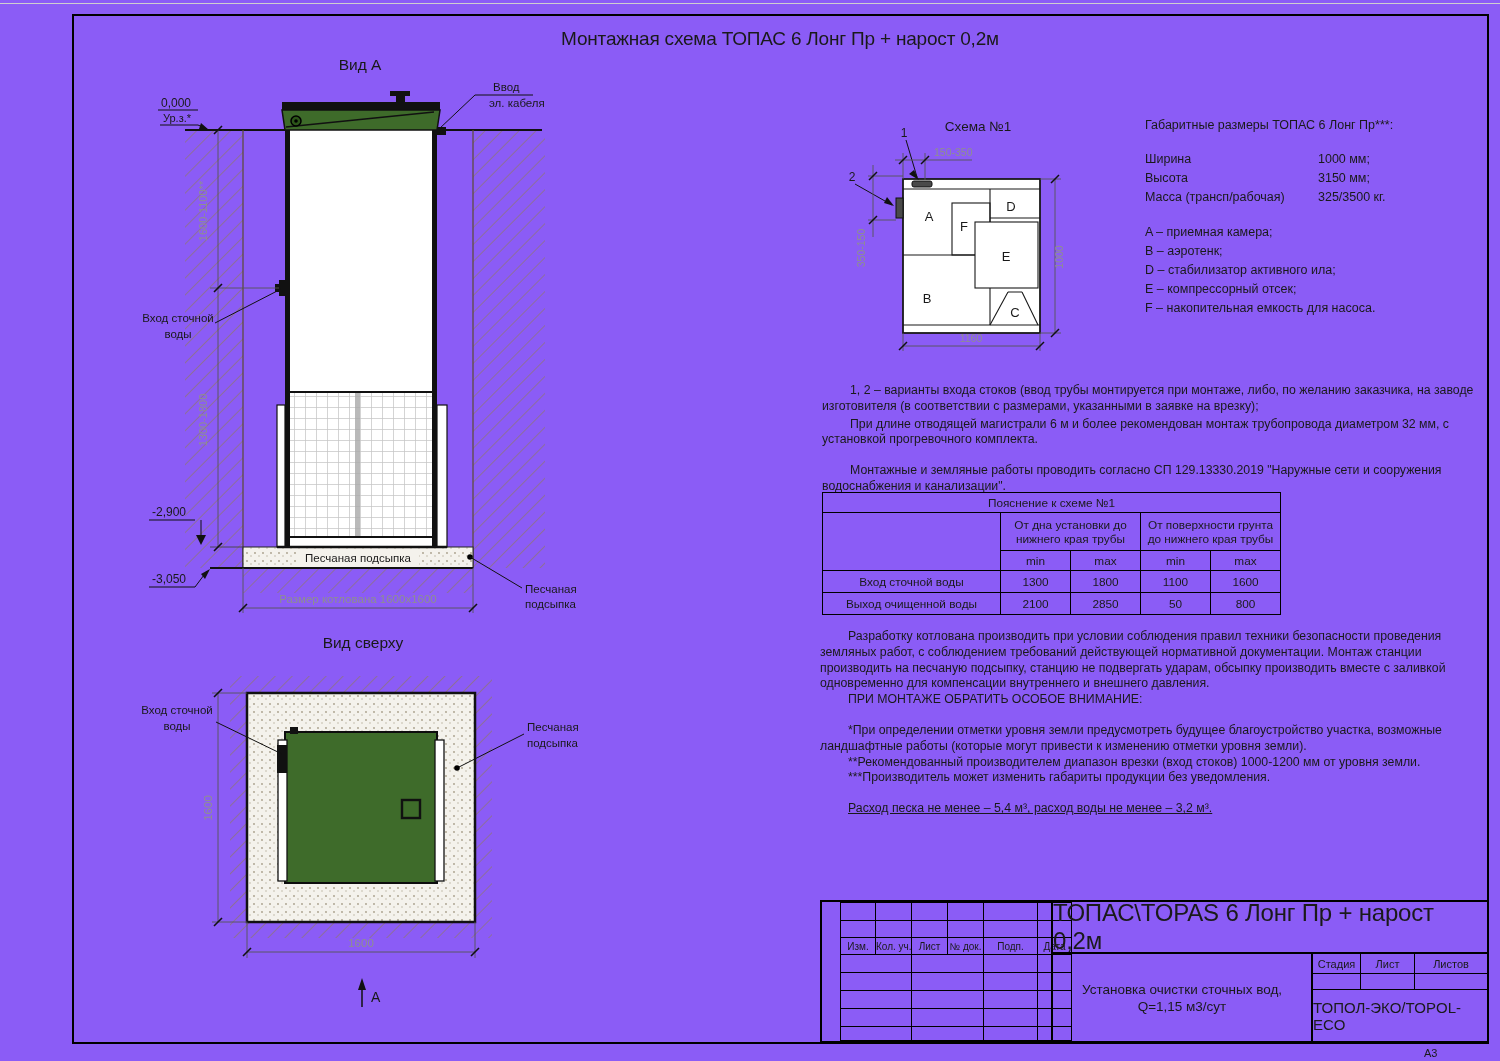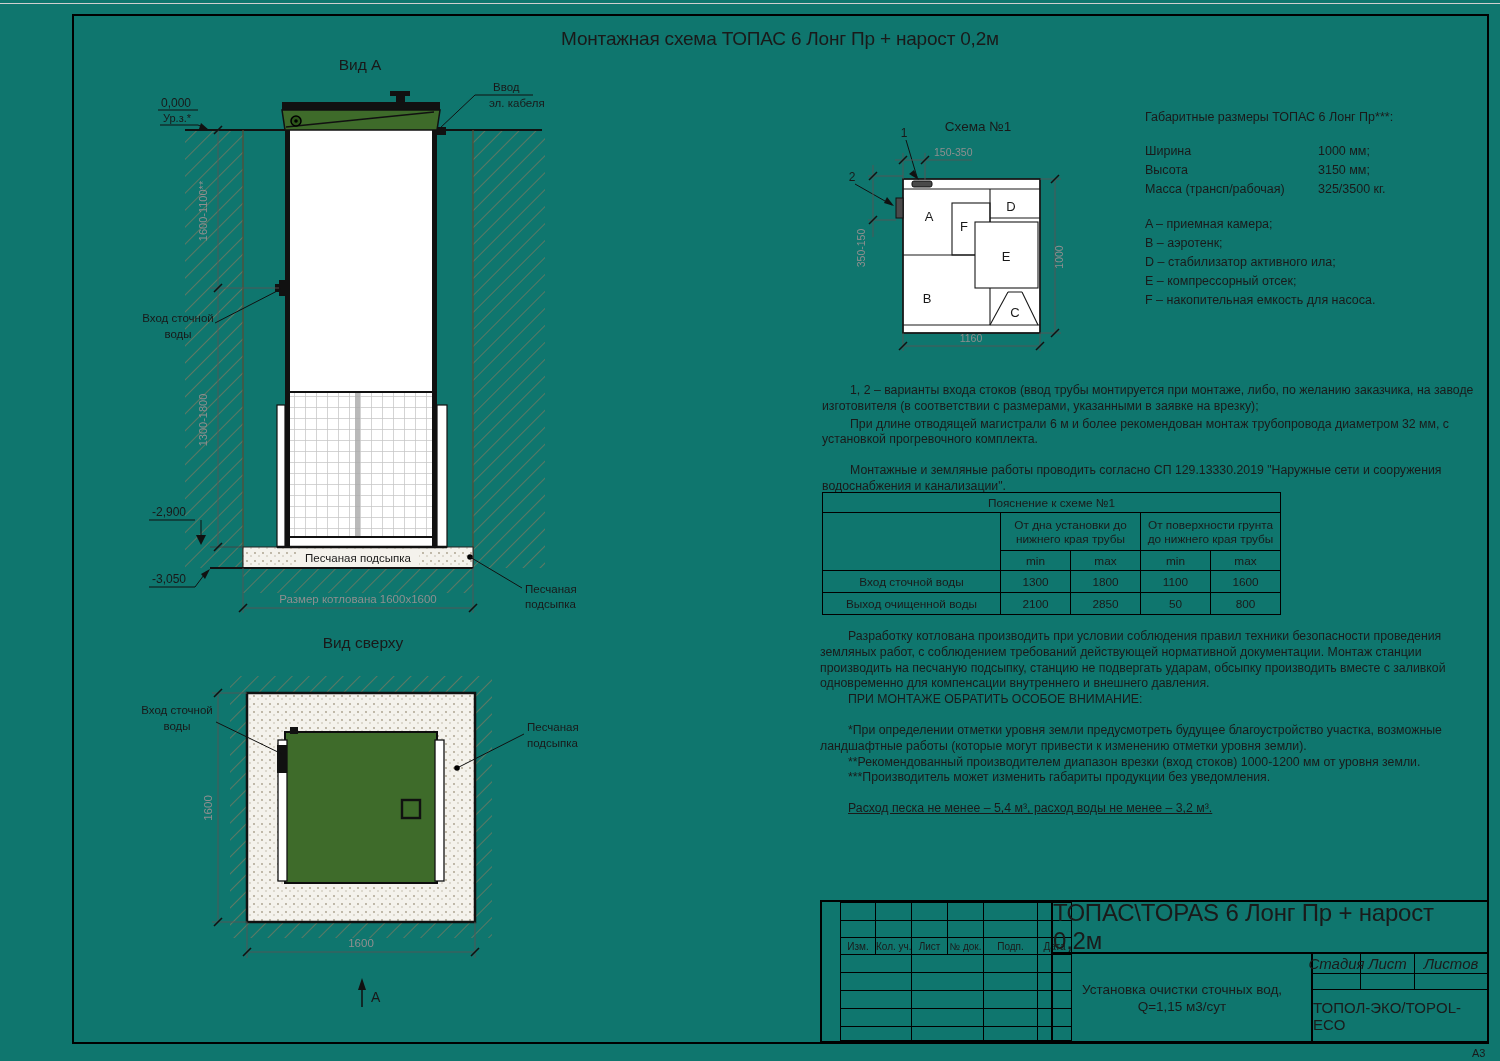--- a/index.html
+++ b/index.html
@@ -1,25 +1,25 @@
 <!DOCTYPE html>
 <html><head>
 <meta charset="utf-8">
 <style>
   html,body{margin:0;padding:0;background:#ffffff;}
-  #sheet{position:relative;width:1500px;height:1061px;background:#0f766e;
+  #sheet{position:relative;width:1500px;height:1061px;background:#8b5cf6;
          font-family:"Liberation Sans",sans-serif;color:#1a1a1a;overflow:hidden;}
   .paper-edge{position:absolute;left:0;top:3px;width:1500px;height:1px;background:#cfcfcf;}
   .frame{position:absolute;box-sizing:border-box;left:72px;top:14px;width:1417px;height:1030px;border:2px solid #000;}
   .abs{position:absolute;}
   .main-title{left:480px;top:28px;width:600px;text-align:center;font-size:19px;letter-spacing:-0.2px;}
   svg text{font-family:"Liberation Sans",sans-serif;fill:#191919;}
   svg .dim{fill:#8f8f8f;}
   
-  .specs{left:1145px;top:108px;width:345px;font-size:12.5px;line-height:19px;}
+  .specs{left:1145px;top:116px;width:345px;font-size:12.5px;line-height:19px;}
   .specs .sp-title{margin-bottom:15px;}
   .sp-row{display:flex;}
   .sp-row .lbl{width:173px;flex:none;}
   .legend{margin-top:16px;}
   
   .notes{left:820px;top:381px;width:668px;font-size:12.3px;line-height:15.8px;}
   .notes p{margin:2px;text-indent:28px;}
   .notes p.gap{margin-top:15px;}
   
   table.expl{position:absolute;left:822px;top:492px;border-collapse:collapse;font-size:11.8px;}
@@ -33,21 +33,21 @@
   .tb{left:820px;top:900px;width:669px;height:143px;box-sizing:border-box;border:2px solid #000;}
   table.stamp{border-collapse:collapse;table-layout:fixed;width:231px;height:139px;margin-left:18px;}
   table.stamp td{border:1.5px solid #000;font-size:10px;text-align:center;padding:0;overflow:hidden;white-space:nowrap;}
   .tb-right{position:absolute;left:229px;top:0;right:0;bottom:0;border-left:2px solid #000;}
   .tb-doc{height:50px;border-bottom:2px solid #000;display:flex;align-items:center;justify-content:center;font-size:24px;letter-spacing:-0.2px;}
   .tb-bottom{display:flex;height:87px;}
   .tb-desc{width:258px;flex:none;border-right:2px solid #000;display:flex;flex-direction:column;align-items:center;justify-content:center;font-size:13.5px;line-height:17px;text-align:center;}
   .tb-r2{flex:1;display:flex;flex-direction:column;}
   .sh-row{display:flex;height:19px;border-bottom:1.5px solid #000;flex:none;}
   .sh-row.empty{height:15px;}
-  .sh-cell{box-sizing:border-box;border-right:1.5px solid #000;display:flex;align-items:center;justify-content:center;font-size:15px;font-style:italic;}
+  .sh-cell{box-sizing:border-box;border-right:1.5px solid #000;display:flex;align-items:center;justify-content:center;font-size:11px;}
   .sh-c1{width:48px;} .sh-c2{width:54px;} .sh-c3{flex:1;border-right:none;}
   .tb-company{flex:1;display:flex;align-items:center;justify-content:center;font-size:15px;}
   .format-label{font-size:11px;}
 </style>
 </head>
 <body>
 
 <div id="sheet">
   <div class="paper-edge"></div>
   <div class="frame"></div>
@@ -469,14 +469,14 @@
             <div class="sh-cell sh-c2"></div>
             <div class="sh-cell sh-c3"></div>
           </div>
           <div class="tb-company">ТОПОЛ-ЭКО/TOPOL-ECO</div>
         </div>
       </div>
     </div>
   </div>
 
   <span class="abs format-label" style="left:1343px;top:1098px;margin-left:28px;">Формат</span>
-  <span class="abs format-label" style="left:1424px;top:1047px;margin-left:48px;">А3</span>
+  <span class="abs format-label" style="left:1424px;top:1047px;">А3</span>
 </div>
 
 </body></html>

